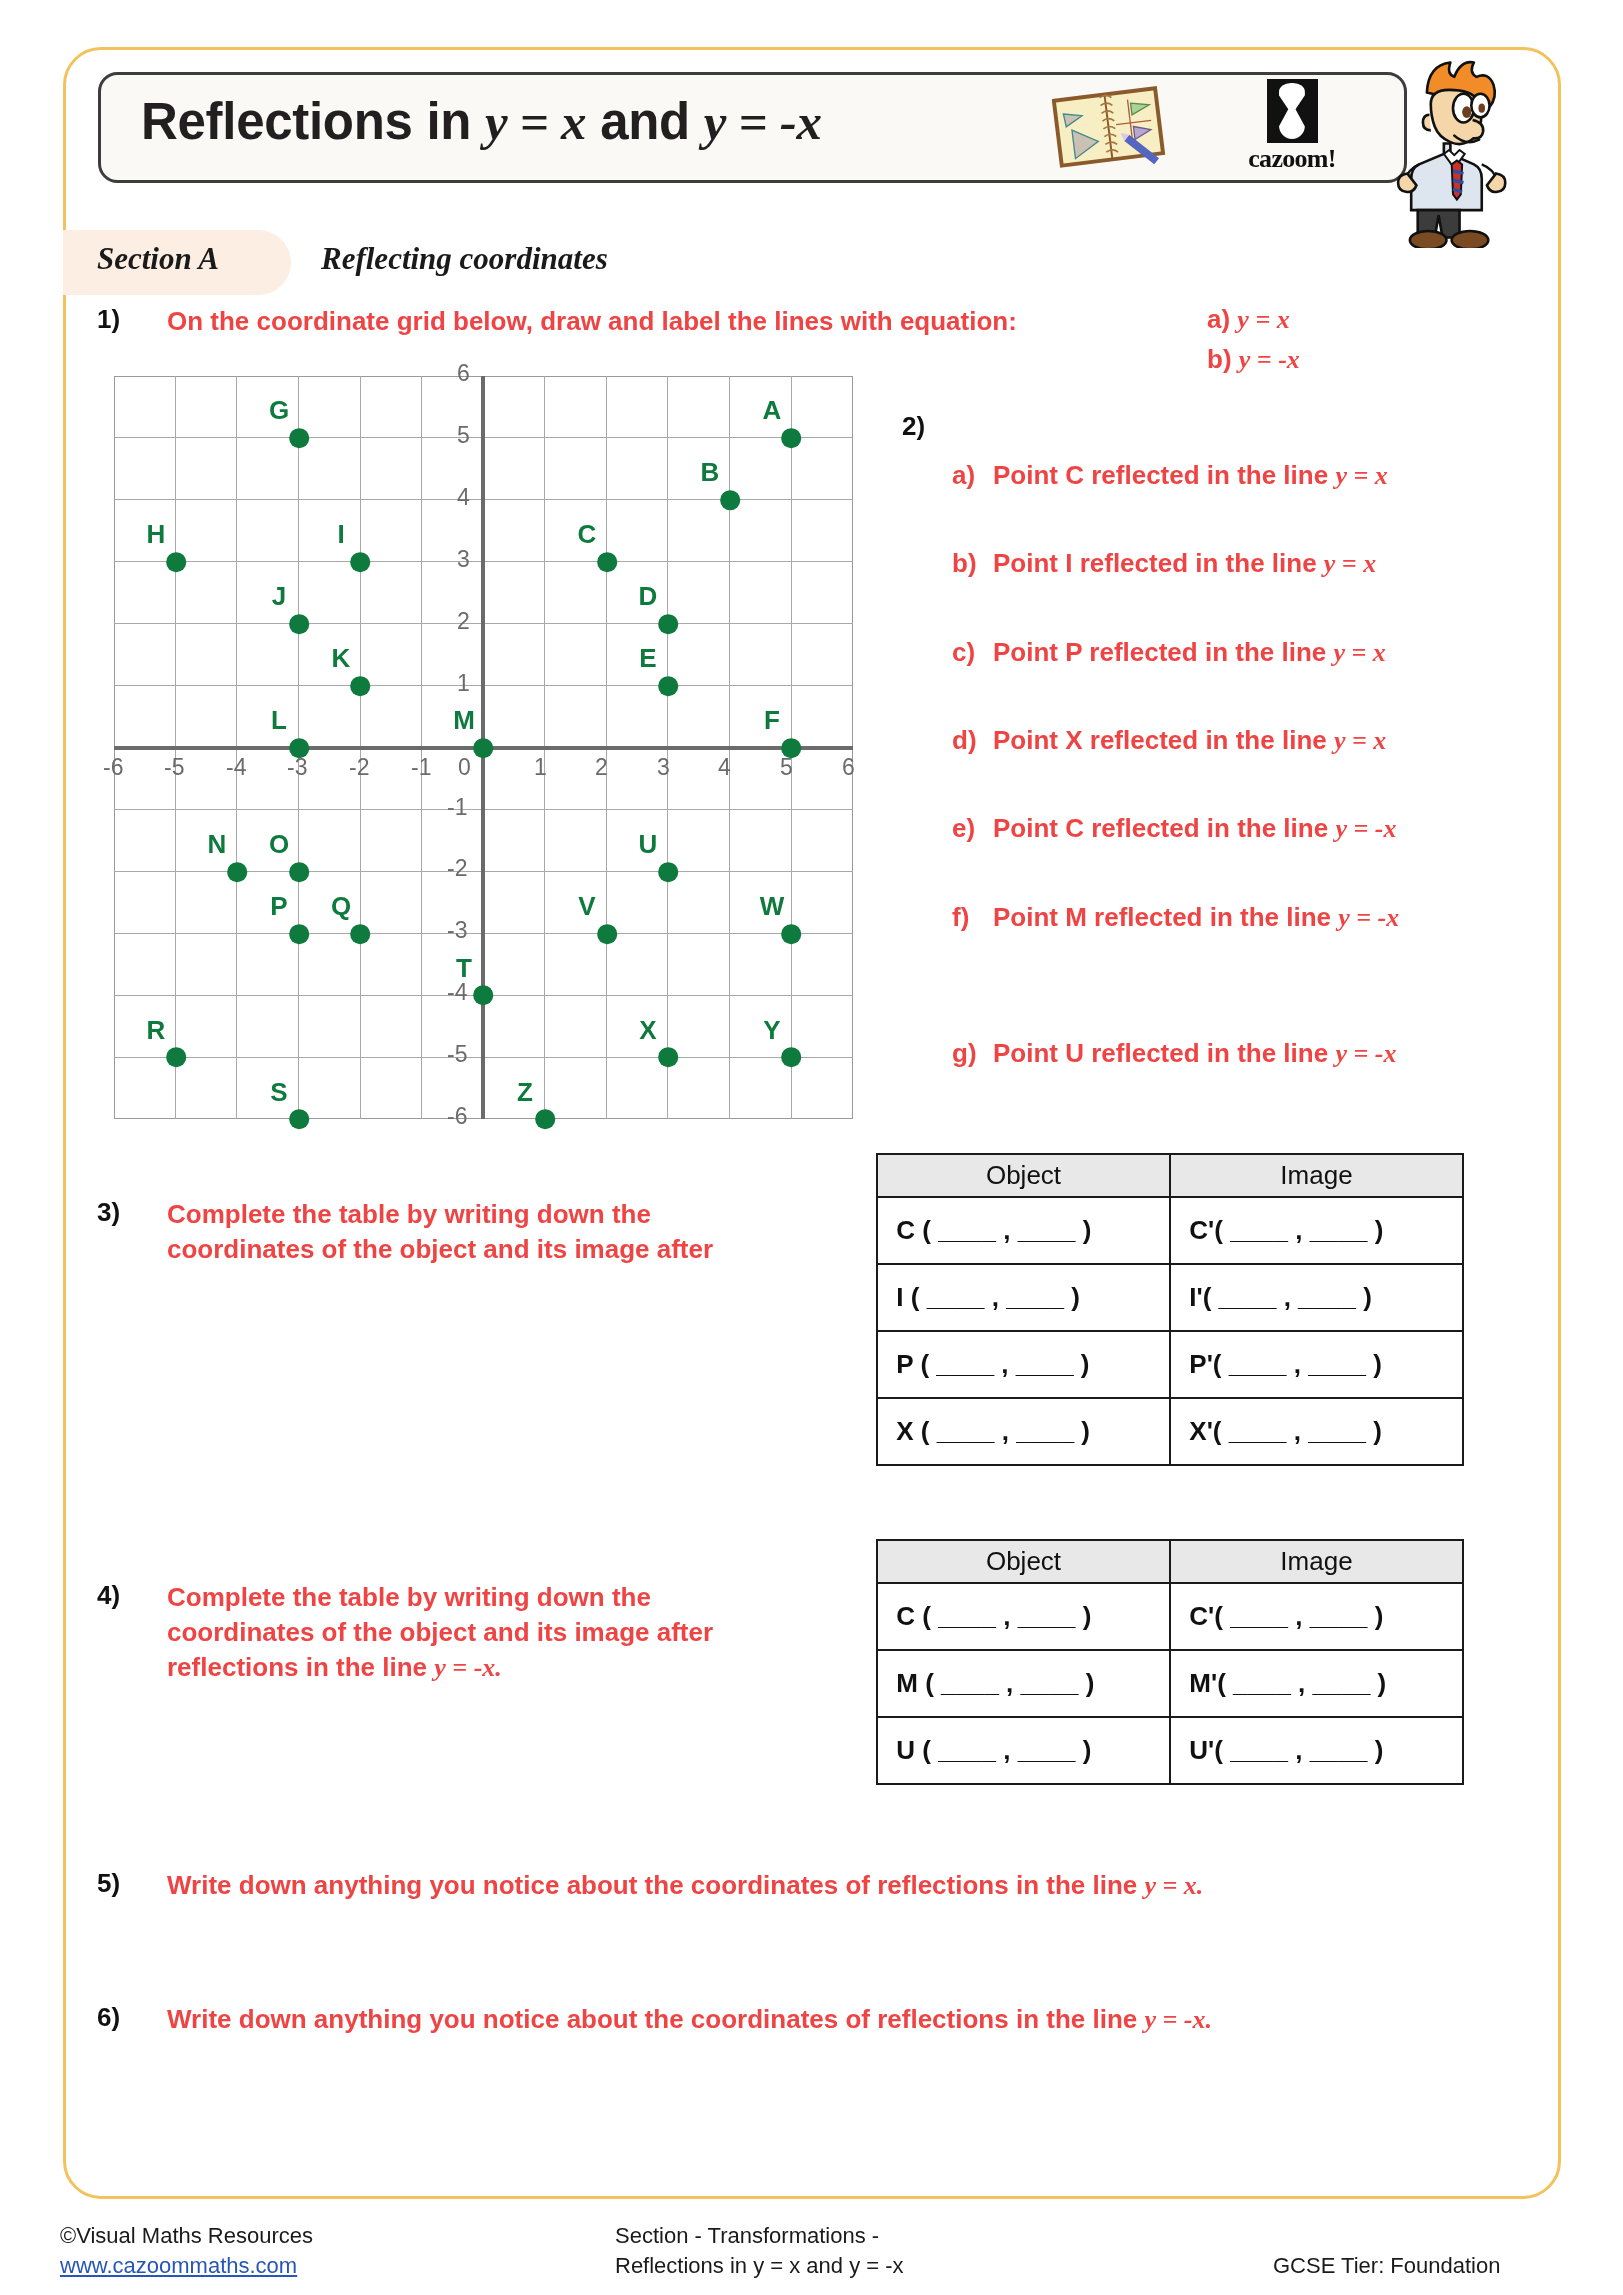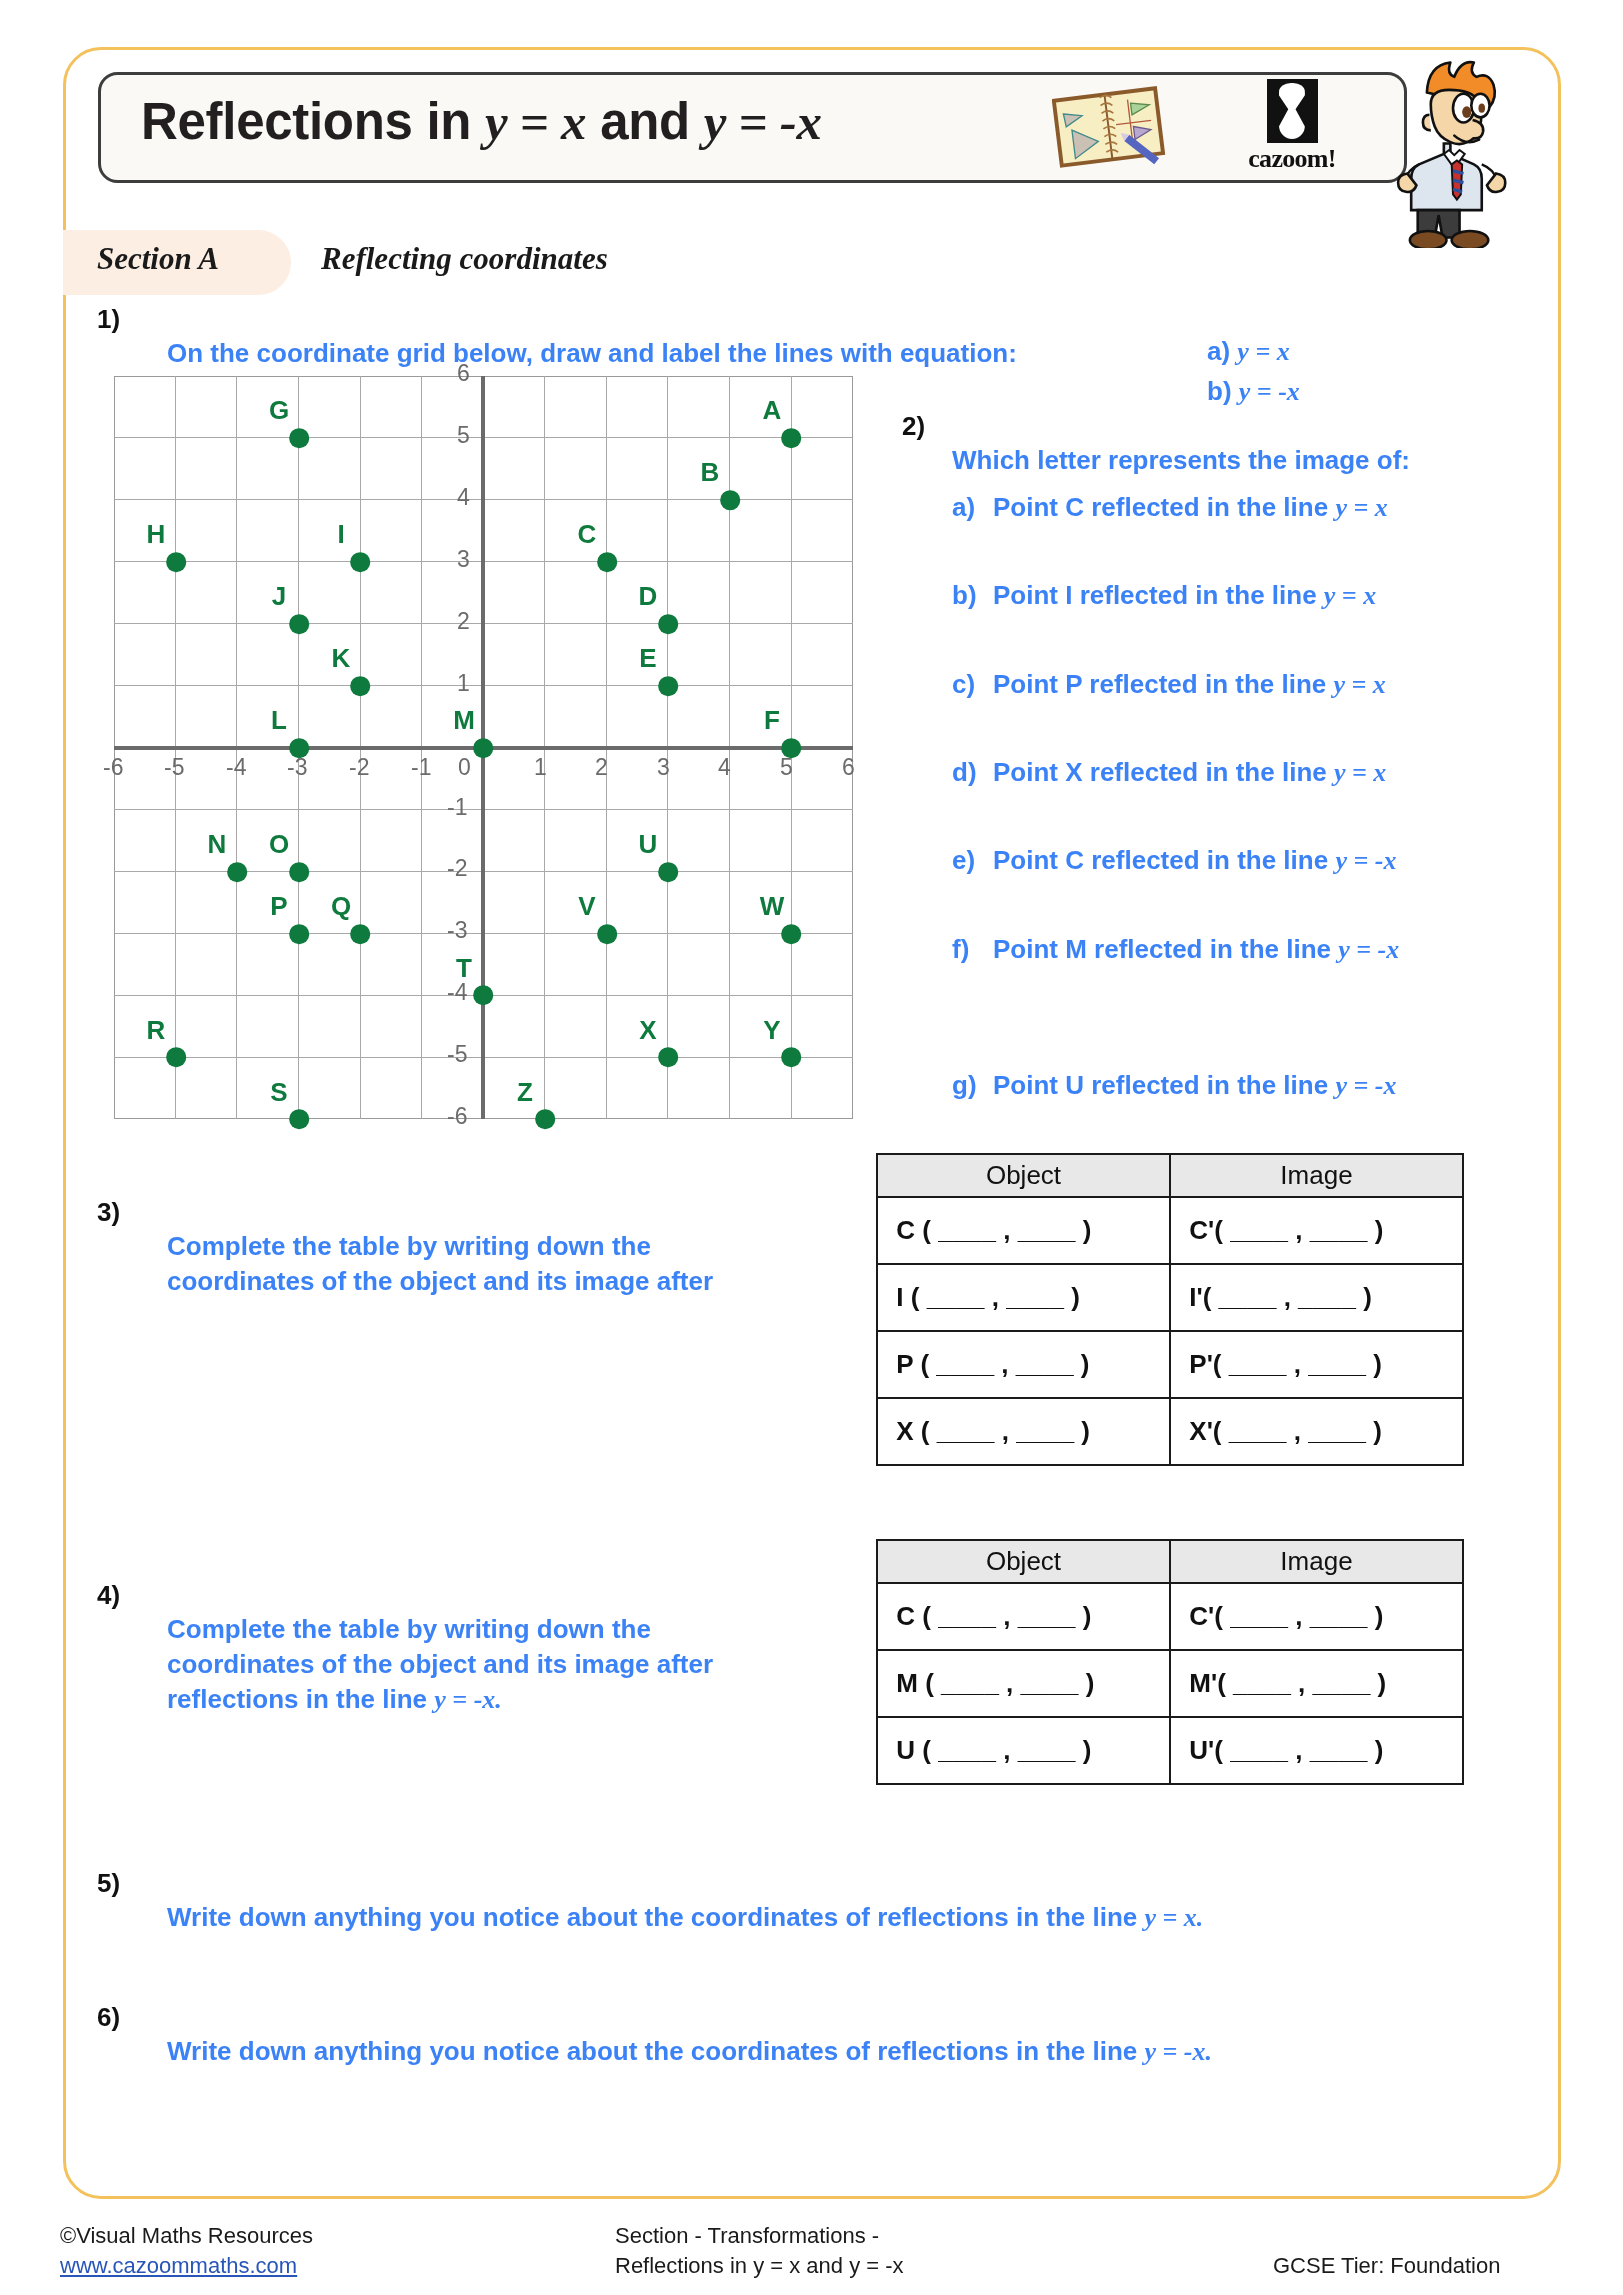--- a/index.html
+++ b/index.html
@@ -106,23 +106,22 @@
     font-size: 31px; color: #1a1a1a;
   }
 
   
   .qnum {
     position: absolute;
     font-size: 26px; font-weight: bold; color: #111;
   }
   .qtext {
     position: absolute;
-    font-size: 26px; font-weight: bold; color: #3b82f6;
+    font-size: 26px; font-weight: bold; color: #ef4444;
     line-height: 1.35;
-    margin-top: 32px;
   }
   .mi { font-family: "Liberation Serif", serif; font-style: italic; font-weight: bold; }
 
   
   #gridwrap {
     position: absolute;
     left: 114px; top: 376px;
     width: 739px; height: 743px;
   }
   #gridbox {
@@ -393,21 +392,20 @@
       <div class="tick" style="left: 447px; top: 794px; color: rgb(107, 107, 107);">-1</div>
       <div class="tick" style="left: 457px; top: 670px; color: rgb(107, 107, 107);">1</div>
       <div class="tick" style="left: 457px; top: 608px; color: rgb(107, 107, 107);">2</div>
       <div class="tick" style="left: 457px; top: 546px; color: rgb(107, 107, 107);">3</div>
       <div class="tick" style="left: 457px; top: 484px; color: rgb(107, 107, 107);">4</div>
       <div class="tick" style="left: 457px; top: 422px; color: rgb(107, 107, 107);">5</div>
       <div class="tick" style="left: 457px; top: 360px; color: rgb(107, 107, 107);">6</div>
     </div>
 
   <div class="qnum" style="left:902px; top:411px;">2)</div>
-  <div class="qtext" style="left:952px; top:411px;">Which letter represents the image of:</div>
   <div id="q2-parts"></div>
 
   <div class="qnum" style="left:97px; top:1197px;">3)</div>
   <div class="qtext" style="left:167px; top:1197px; width:694px;">
     <div>Complete the table by writing down the</div>
     <div>coordinates of the object and its image after</div>
   </div>
 
   <table class="coordtable" id="table3" style="left:876px; top:1153px; width:588px;">
     <thead>

